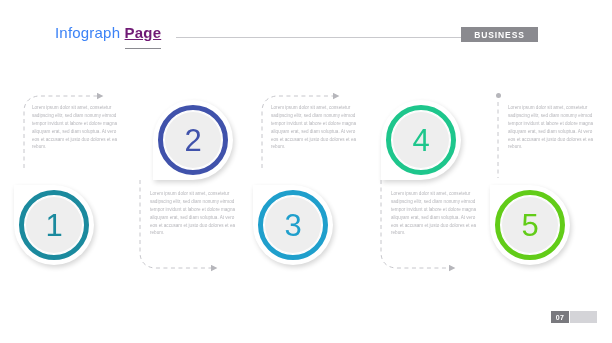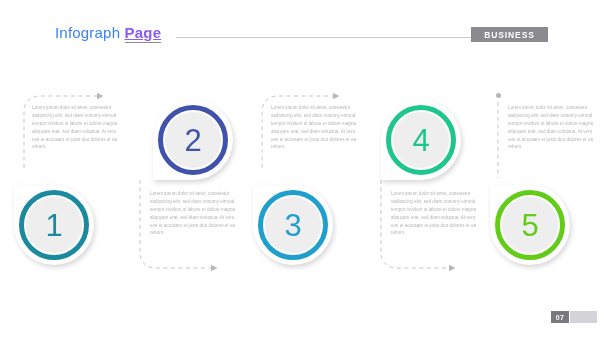--- a/index.html
+++ b/index.html
@@ -12,26 +12,26 @@
   }
   .slide{position:absolute;inset:0;background:#ffffff;}
 
   
   .header{position:absolute;left:0;top:0;width:612px;height:60px;}
   .title{
     position:absolute;left:55px;top:24px;
     font-size:15px;letter-spacing:.2px;white-space:nowrap;
   }
   .title .t-light{color:#3b82f6;font-weight:400;}
-  .title .t-bold{color:#8b5cf6;font-weight:700;border-bottom:1.4px solid #8a8a90;padding-bottom:1px;text-decoration:underline;}
+  .title .t-bold{color:#701a75;font-weight:700;border-bottom:1.4px solid #8a8a90;padding-bottom:7px;text-decoration:underline;}
   .title-rule{
     position:absolute;left:176px;top:37px;width:298px;height:1px;background:#c9c9cd;
   }
   .badge{
-    position:absolute;left:471px;top:27px;width:77px;height:15px;
+    position:absolute;left:461px;top:27px;width:77px;height:15px;
     background:#8a8a8f;color:#ffffff;
     font-size:8.5px;font-weight:700;letter-spacing:.9px;
     display:flex;align-items:center;justify-content:center;
   }
 
   
   .pagenum{
     position:absolute;left:551px;top:311px;width:18px;height:12px;
     background:#79797e;color:#ffffff;font-size:7px;font-weight:700;
     display:flex;align-items:center;justify-content:center;letter-spacing:.4px;

